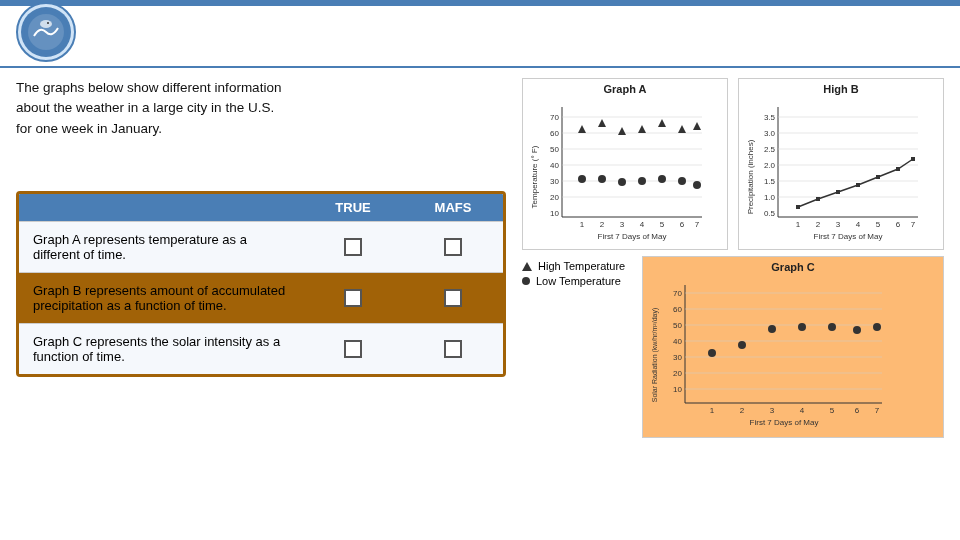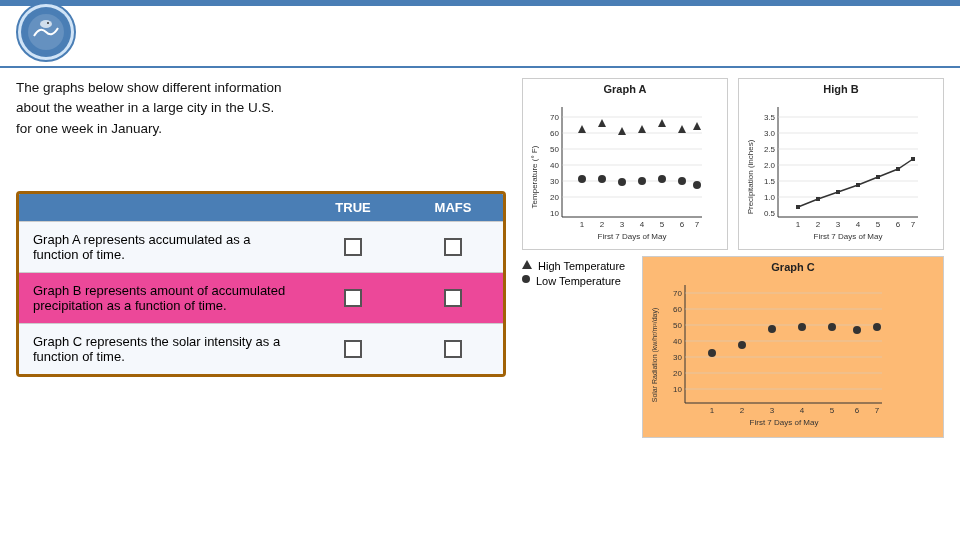--- a/index.html
+++ b/index.html
@@ -102,21 +102,21 @@
 
     .table-header .col:first-child {
       text-align: left;
       padding-left: 14px;
     }
 
     .table-row {
       display: grid;
       grid-template-columns: 1fr 100px 100px;
       border-top: 1px solid #ccc;
-      background: #ec4899;
+      background: #a16207;
     }
 
     .table-row:nth-child(even) {
       background: #f5f8fc;
     }
 
     .table-row .cell {
       padding: 10px 10px;
       font-size: 13px;
       text-align: center;
@@ -163,20 +163,21 @@
     .graph-title {
       text-align: center;
       font-size: 11px;
       font-weight: bold;
       color: #222;
       margin-bottom: 2px;
     }
 
     .legend-item {
       display: flex;
+      align-items: center;
       gap: 6px;
       margin-bottom: 3px;
     }
 
     .legend-triangle {
       width: 0;
       height: 0;
       border-left: 5px solid transparent;
       border-right: 5px solid transparent;
       border-bottom: 9px solid #333;
@@ -246,21 +247,21 @@
     </div>
 
     <div class="table-container">
       <div class="table-header">
         <div class="col"></div>
         <div class="col">TRUE</div>
         <div class="col">MAFS</div>
       </div>
 
       <div class="table-row">
-        <div class="cell">Graph A represents accumulated as a function of time.</div>
+        <div class="cell">Graph A represents temperature as a different of time.</div>
         <div class="cell">
           <span class="checkbox"></span>
         </div>
         <div class="cell">
           <span class="checkbox"></span>
         </div>
       </div>
 
       <div class="table-row">
         <div class="cell">Graph B represents amount of accumulated precipitation as a function of time.</div>

